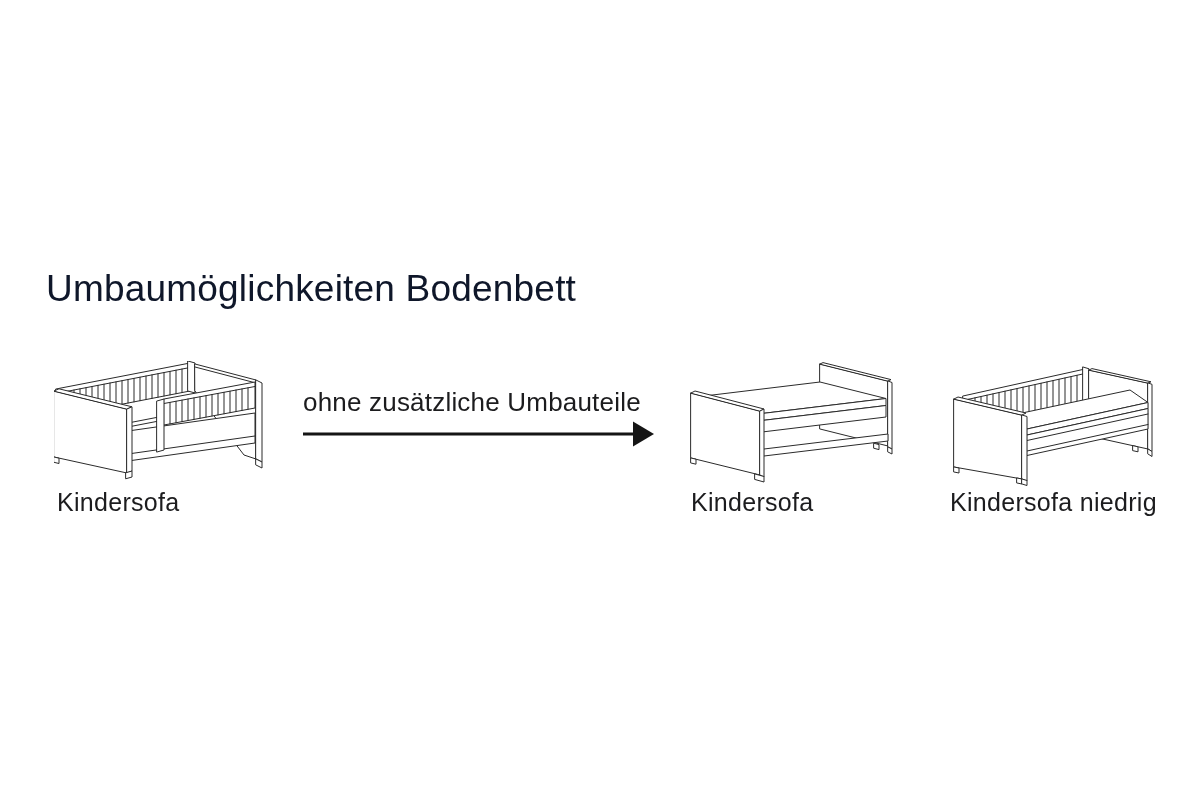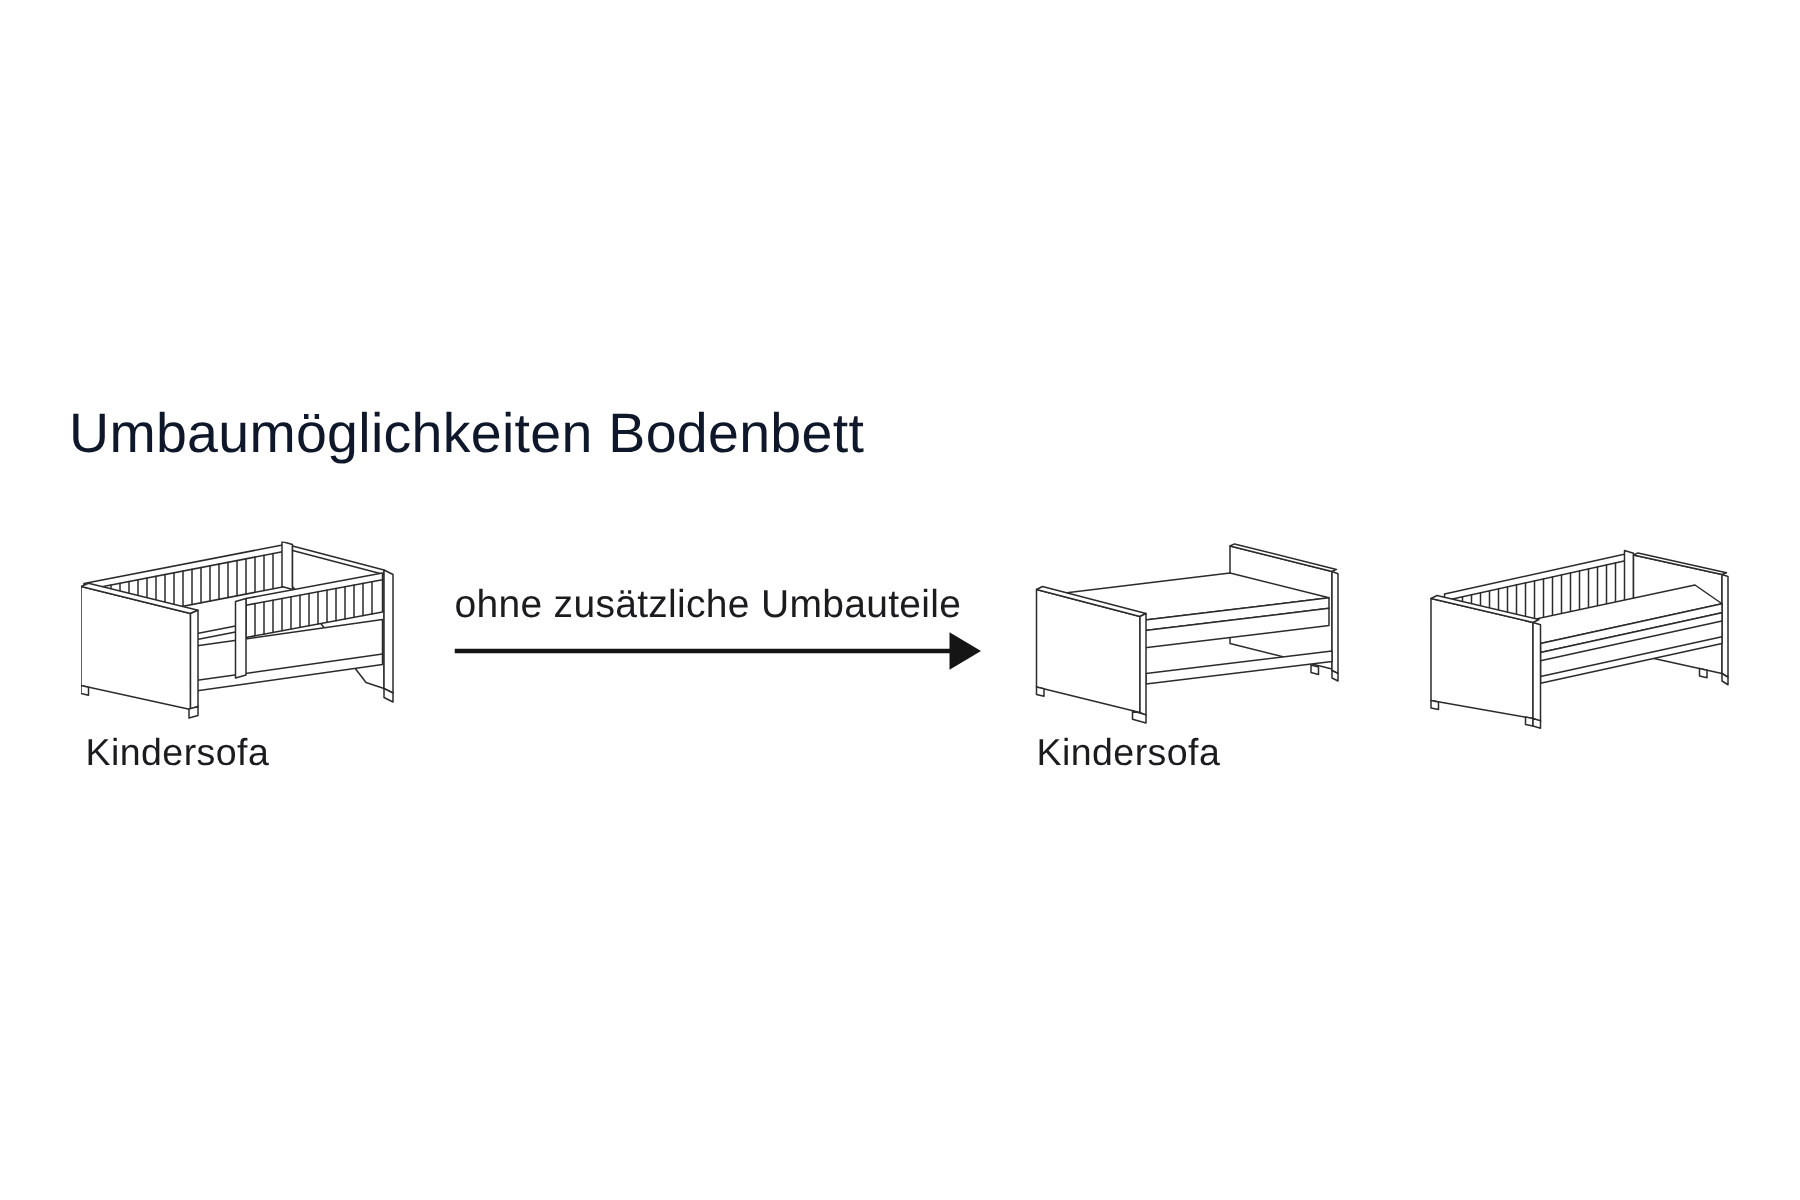--- a/index.html
+++ b/index.html
@@ -115,14 +115,15 @@
       <path class="ln" d="M82,99 L203,72.5"></path>
 
       <polygon points="9,47 77,63 77,127 9,115"></polygon>
       <polygon points="9,47 13,45 81,61 77,63"></polygon>
       <polygon points="77,63 82,64.5 82,129 77,127"></polygon>
       <polygon points="9,115 14,116 14,121 9,120"></polygon>
       <polygon points="72,126 77,127 77,132 72,131"></polygon>
       <polygon points="77,127 82,128.5 82,133.5 77,132"></polygon>
     </g>
   </svg>
+  <div class="abs item-label" style="left:950px;top:488px;">Kindersofa niedrig</div>
 
 </div>
 
 </body></html>

